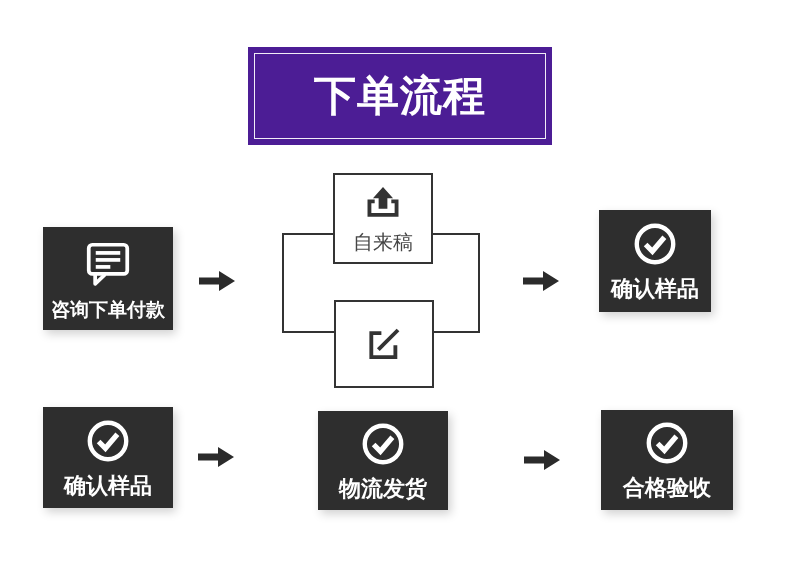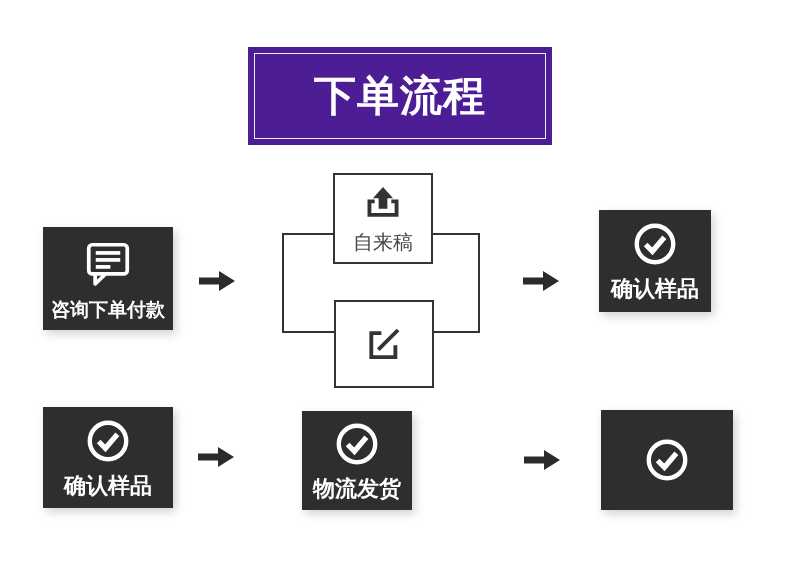--- a/index.html
+++ b/index.html
@@ -91,32 +91,33 @@
       <circle cx="24" cy="24" r="17.5" stroke-width="4.2"></circle>
       <polyline points="15,24.5 21.5,31 33,17.5" stroke-width="5"></polyline>
     </svg>
     <div class="dark-label">确认样品</div>
   </div>
 
   <svg class="arrow" style="left:198px;top:447px" viewBox="0 0 36 20">
     <polygon points="0,6.5 20,6.5 20,0 36,10 20,20 20,13.5 0,13.5" fill="#2b2b2b"></polygon>
   </svg>
 
-  <div class="dark-box" style="left:302px;top:411px;width:110px;height:99px">
+  <div class="dark-box" style="left:318px;top:411px;width:130px;height:99px">
     <svg width="50" height="50" viewBox="0 0 48 48" fill="none" stroke="#ffffff">
       <circle cx="24" cy="24" r="17.5" stroke-width="4.2"></circle>
       <polyline points="15,24.5 21.5,31 33,17.5" stroke-width="5"></polyline>
     </svg>
     <div class="dark-label">物流发货</div>
   </div>
 
   <svg class="arrow" style="left:524px;top:450px" viewBox="0 0 36 20">
     <polygon points="0,6.5 20,6.5 20,0 36,10 20,20 20,13.5 0,13.5" fill="#2b2b2b"></polygon>
   </svg>
 
   <div class="dark-box" style="left:601px;top:410px;width:132px;height:100px">
     <svg width="50" height="50" viewBox="0 0 48 48" fill="none" stroke="#ffffff">
       <circle cx="24" cy="24" r="17.5" stroke-width="4.2"></circle>
       <polyline points="15,24.5 21.5,31 33,17.5" stroke-width="5"></polyline>
     </svg>
+    <div class="dark-label">合格验收</div>
   </div>
 
 </div>
 
 </body></html>

